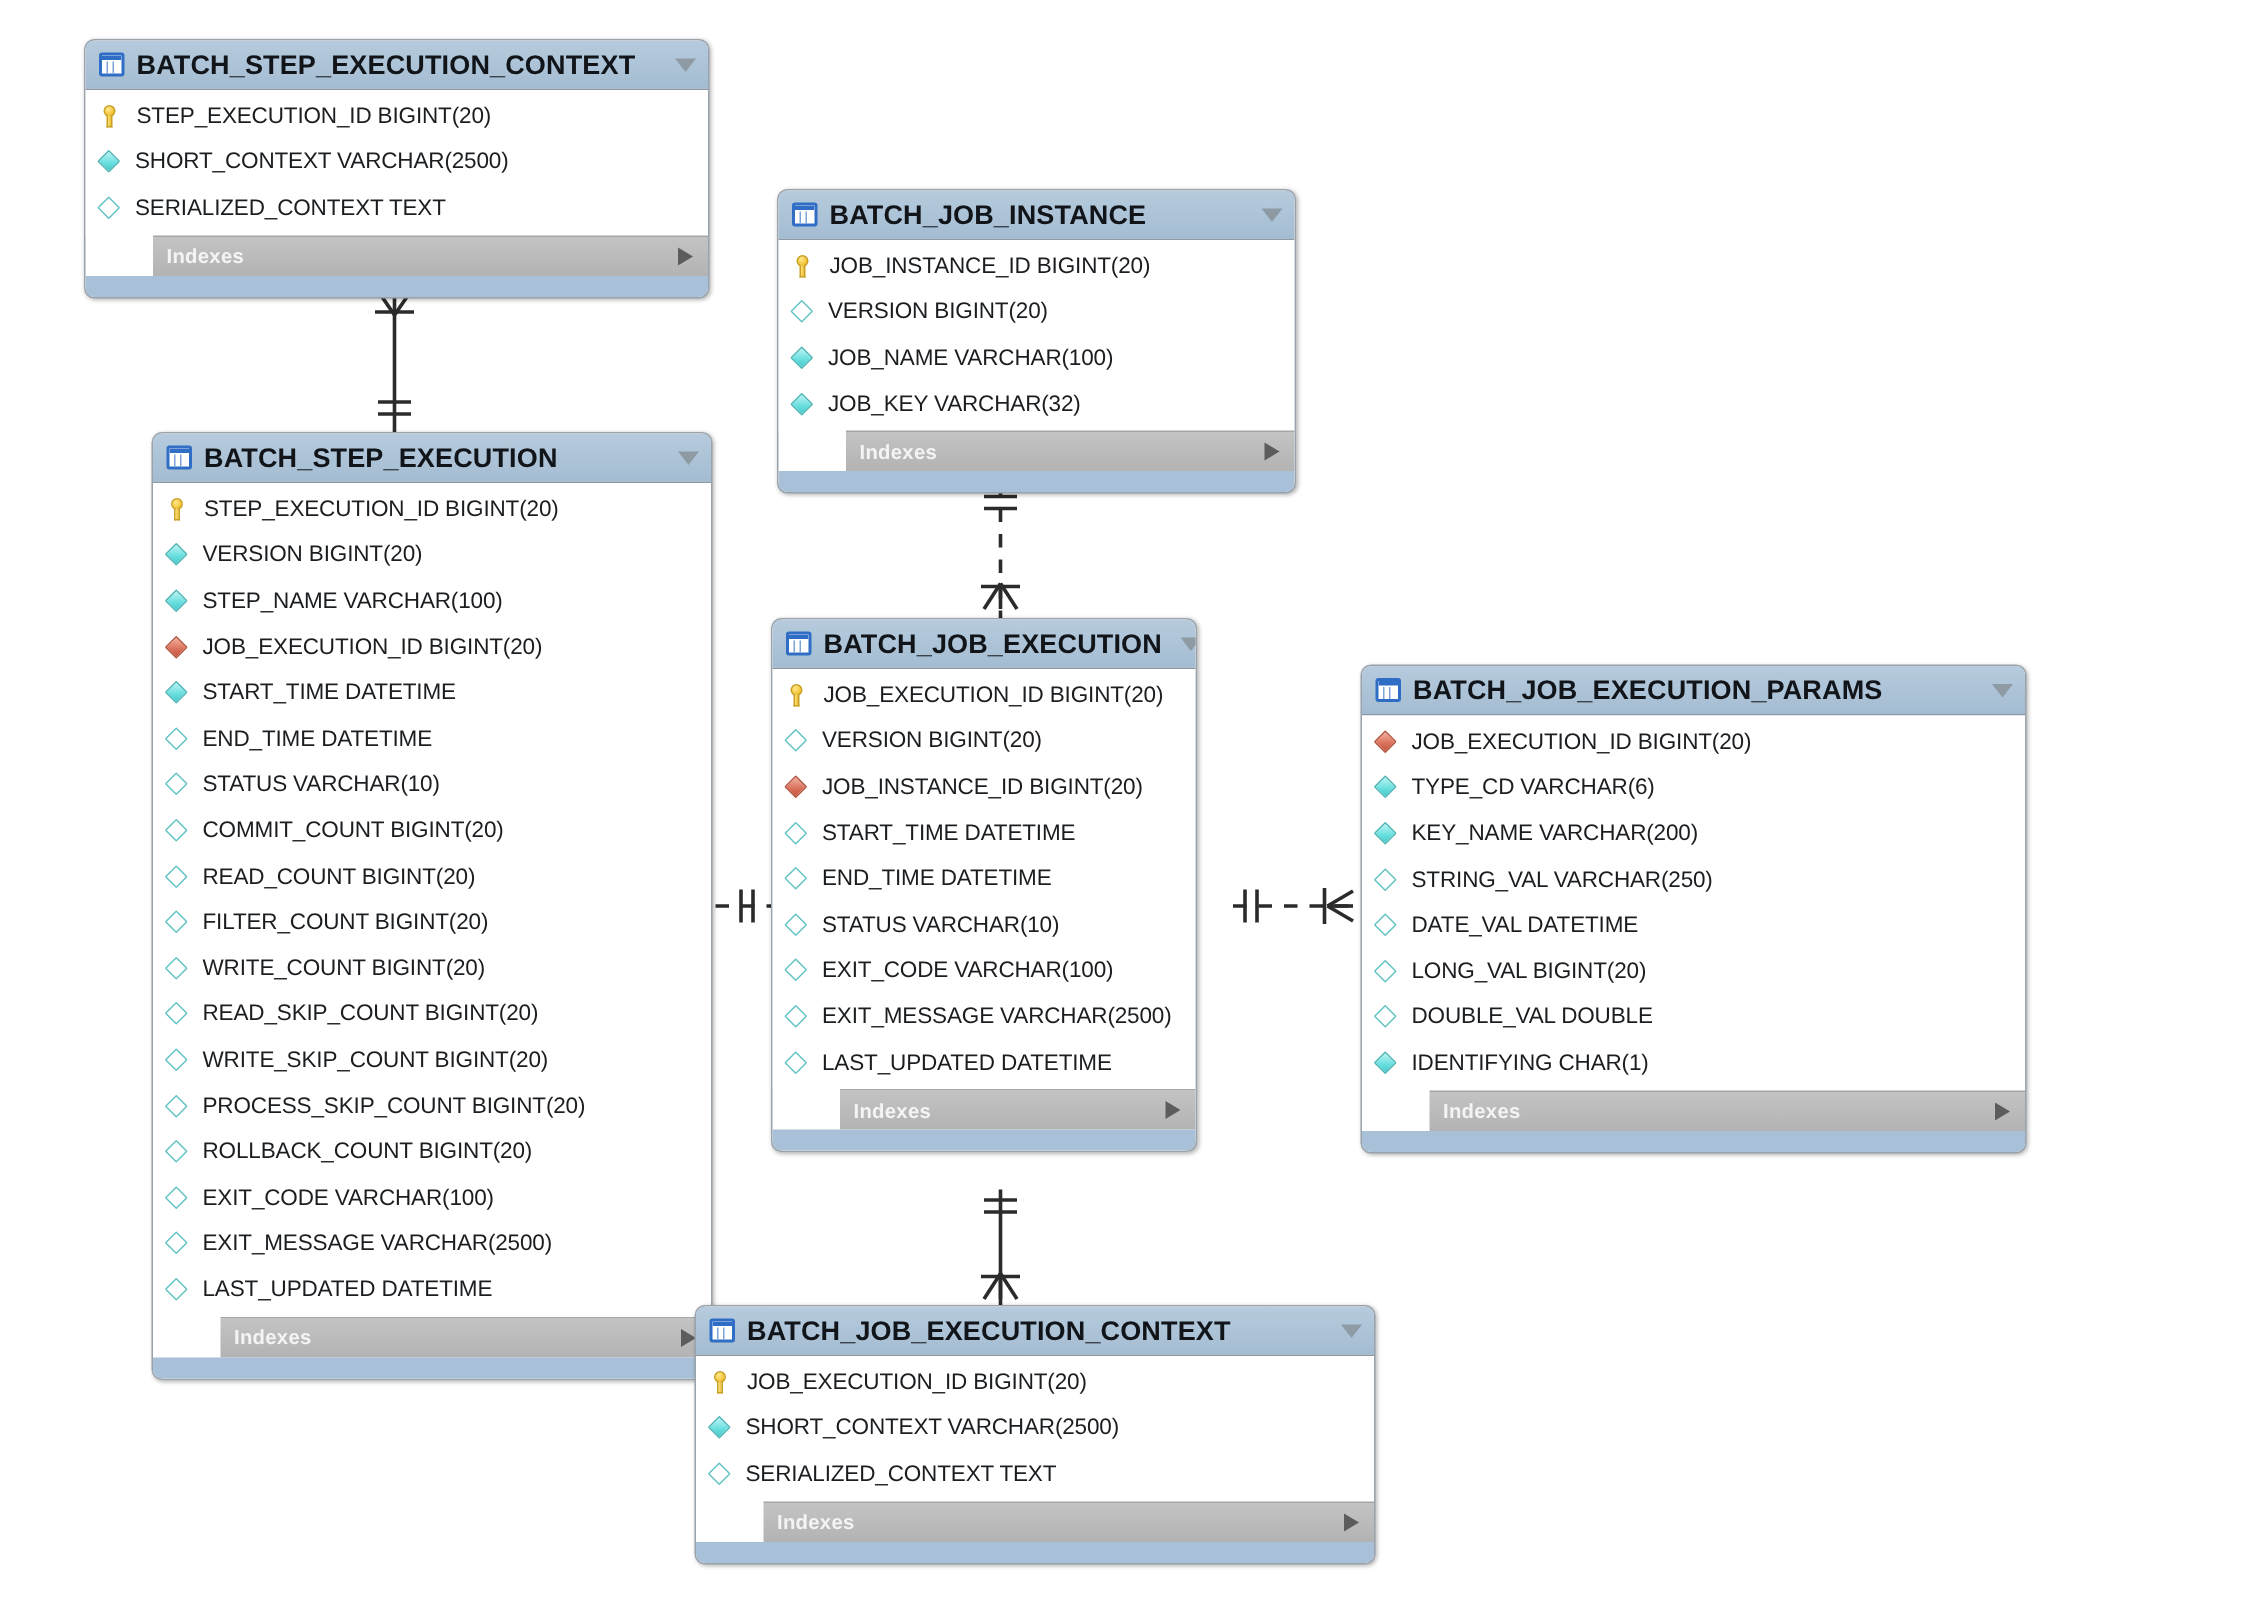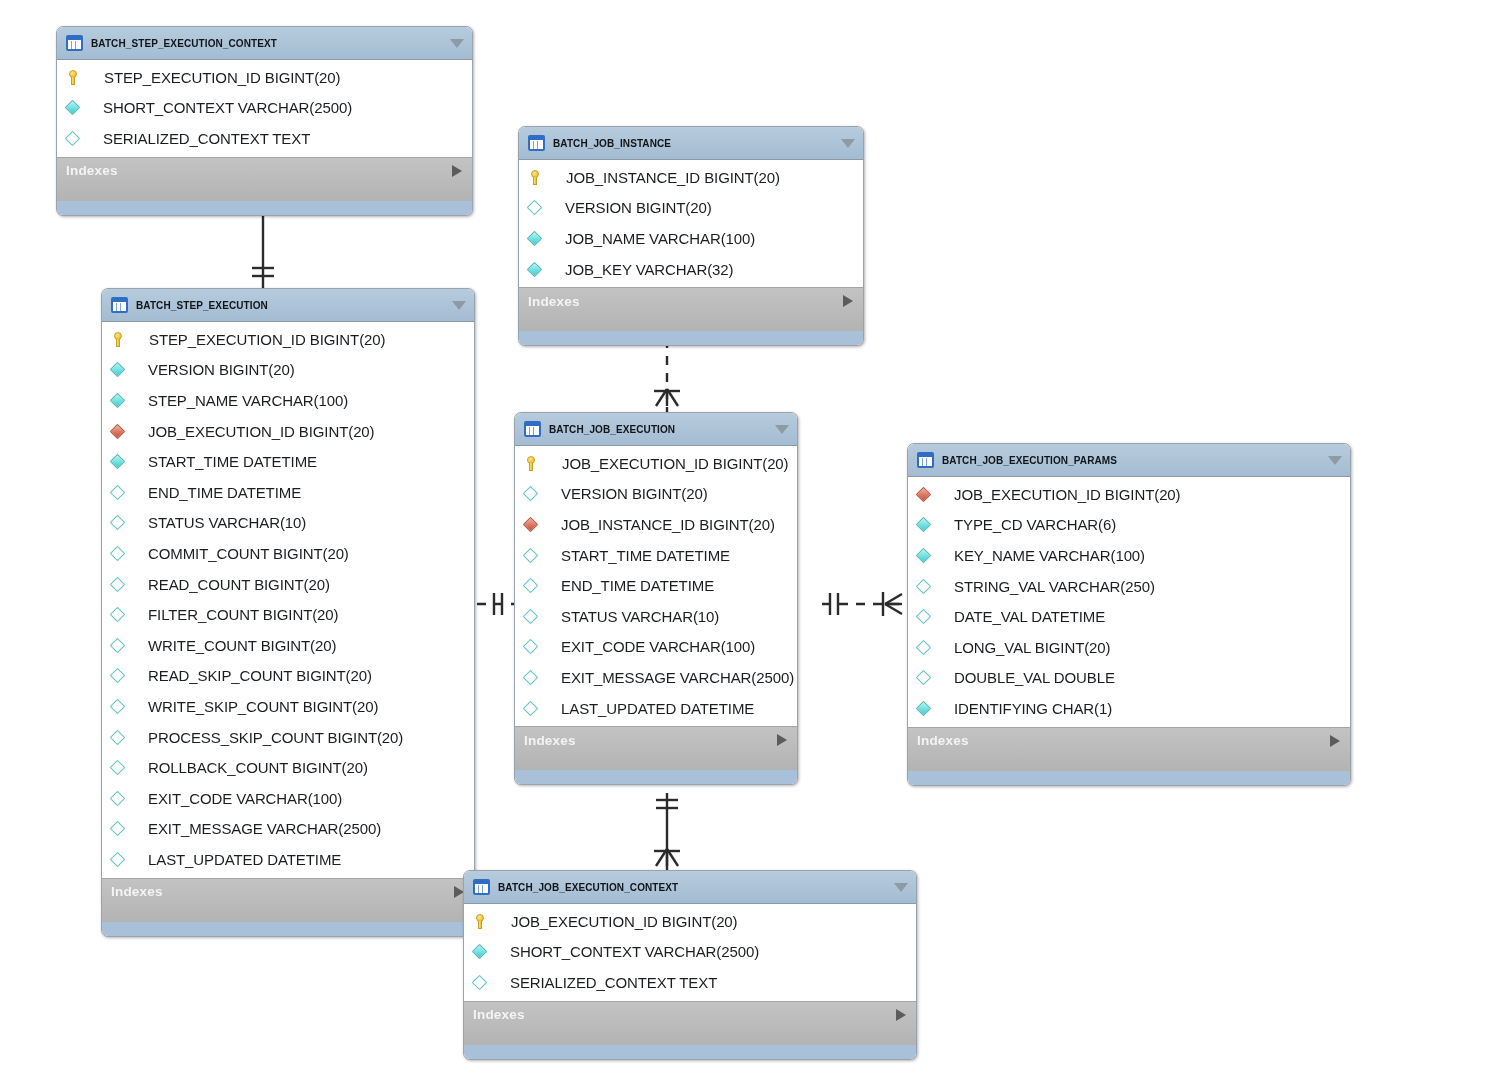--- a/index.html
+++ b/index.html
@@ -59,42 +59,42 @@
   .tbl-icon::after {
     content: "";
     position: absolute;
     left: 3px; top: 4px;
     width: 1px; height: 9px;
     background: #7da4d8;
     box-shadow: 4px 0 0 #7da4d8;
   }
   .tbl-title {
     flex: 1 1 auto;
-    font-size: 10px;
+    font-size: 18px;
     font-weight: bold;
     color: #111418;
     letter-spacing: 0.1px;
     white-space: nowrap;
   }
   .tbl-caret {
     flex: 0 0 auto;
     width: 0; height: 0;
     margin-left: 4px;
     border-left: 7px solid transparent;
     border-right: 7px solid transparent;
     border-top: 9px solid #8e9aa4;
   }
   .tbl-cols {
     background: #ffffff;
     padding: 2px 0 3px 0;
   }
   .col-row {
     display: flex;
     align-items: center;
-    gap: 24px;
+    gap: 11px;
     height: 30.6px;
     padding: 0 6px 0 9px;
     white-space: nowrap;
   }
   .col-label {
     font-size: 15px;
     color: #1b1e21;
     letter-spacing: -0.1px;
   }
   
@@ -144,23 +144,24 @@
     background: linear-gradient(to right,#ffe27a 0%,#e9bb33 100%);
     border: 1px solid #c9a021;
     border-top: none;
     box-sizing: border-box;
   }
   
   .tbl-indexes {
     display: flex;
     align-items: center;
     height: 26px;
-    padding: 0 10px 17px 9px;
+    padding: 0 10px 0 9px;
     background: linear-gradient(to bottom,#c3c3c3 0%,#b3b3b3 100%);
     border-top: 1px solid #a5a5a5;
+    margin-left: 45px;
   }
   .idx-label {
     flex: 1 1 auto;
     font-size: 13.5px;
     font-weight: bold;
     color: #f4f4f4;
     letter-spacing: 0.2px;
   }
   .idx-arrow {
     flex: 0 0 auto;
@@ -469,21 +470,21 @@
           <div class="col-row">
             <span class="ci ci-diamond-fk"></span>
             <span class="col-label">JOB_EXECUTION_ID BIGINT(20)</span>
           </div>
           <div class="col-row">
             <span class="ci ci-diamond-filled"></span>
             <span class="col-label">TYPE_CD VARCHAR(6)</span>
           </div>
           <div class="col-row">
             <span class="ci ci-diamond-filled"></span>
-            <span class="col-label">KEY_NAME VARCHAR(100)</span>
+            <span class="col-label">KEY_NAME VARCHAR(200)</span>
           </div>
           <div class="col-row">
             <span class="ci ci-diamond-hollow"></span>
             <span class="col-label">STRING_VAL VARCHAR(250)</span>
           </div>
           <div class="col-row">
             <span class="ci ci-diamond-hollow"></span>
             <span class="col-label">DATE_VAL DATETIME</span>
           </div>
           <div class="col-row">

